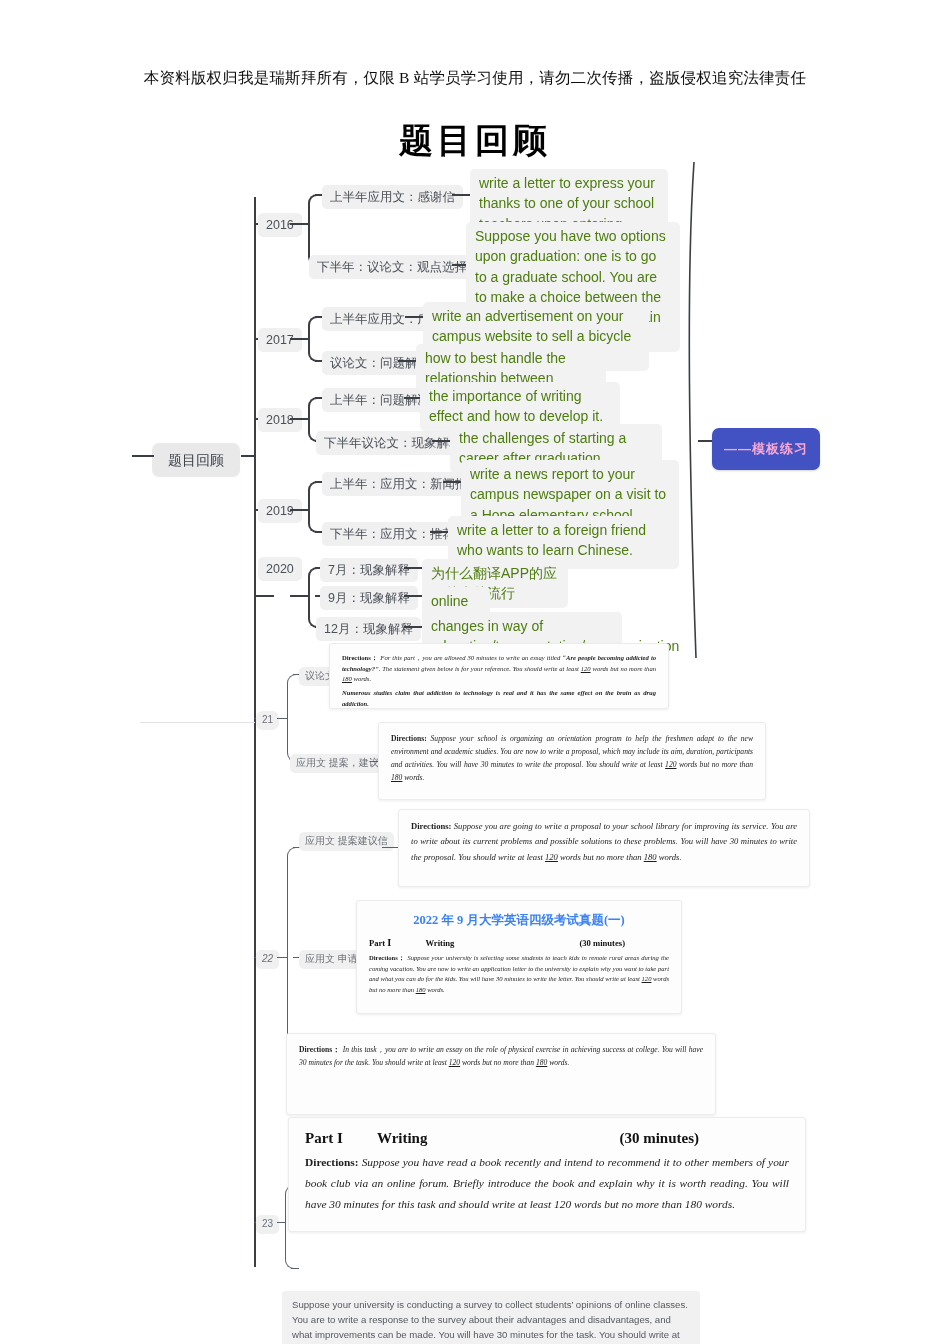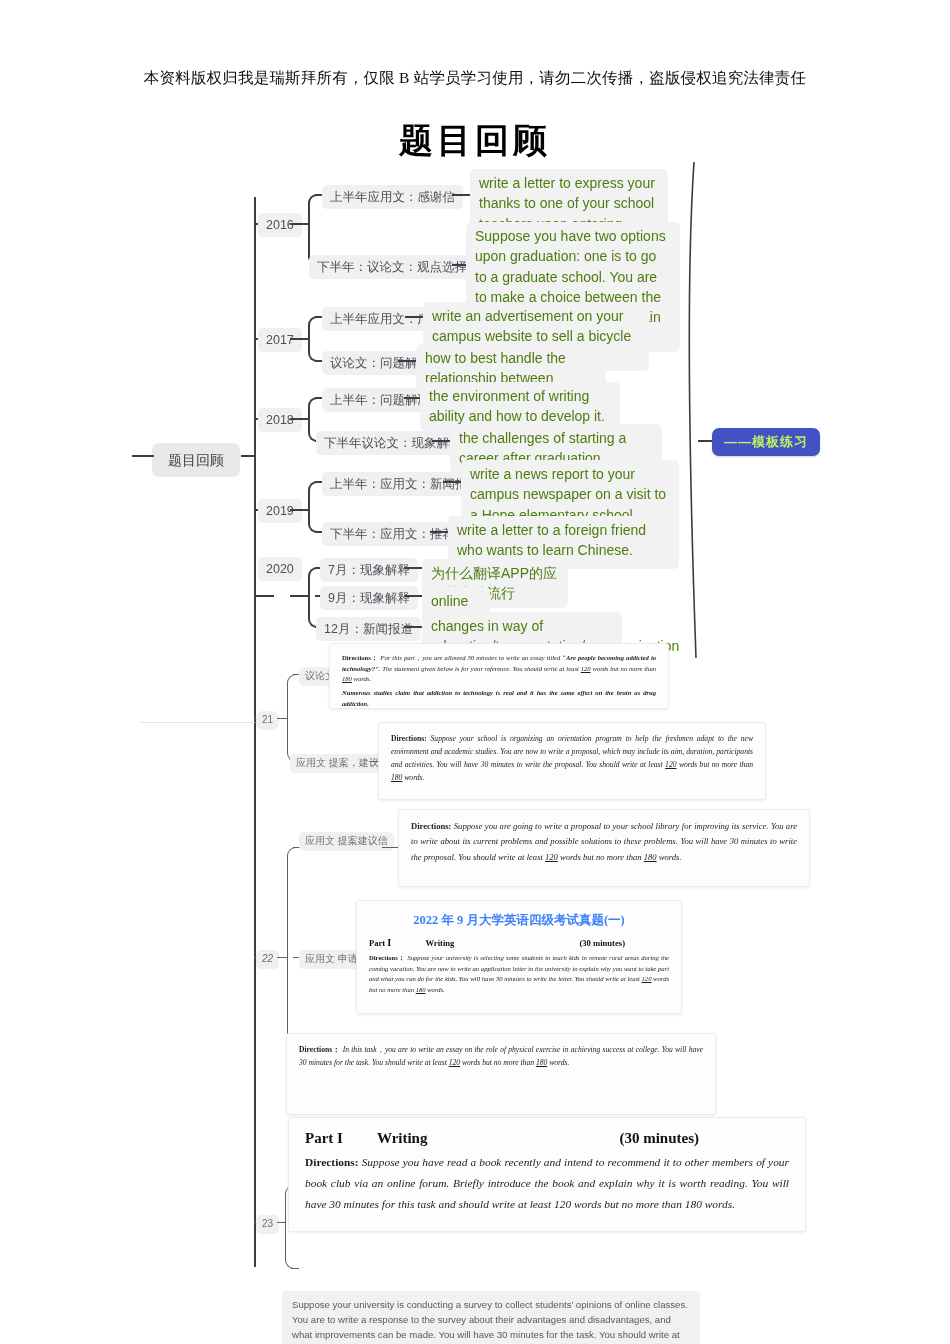--- a/index.html
+++ b/index.html
@@ -72,25 +72,25 @@
   }
   .brace.thin{
     border-left-width:1px; border-top-width:1px; border-bottom-width:1px;
     border-color:#5b6067; width:9px;
   }
 
   
   .pill{
     position:absolute;
     background:#4352c2;
-    color:#bef264;
+    color:#f9a8d4;
     border-radius:7px;
     font-size:13px;
     font-weight:bold;
-    padding:5px 12px;
+    padding:12px 12px;
     letter-spacing:1px;
     white-space:nowrap;
     box-shadow:0 1px 2px rgba(0,0,0,.18);
   }
 
   
   .spine{ position:absolute; }
 
   
   .doc{
@@ -189,21 +189,21 @@
 
 <div class="hline" style="left:254px; top:418px; width:20px;"></div>
 <div class="node" style="left:258px; top:408px;padding-left:8px;">2018</div>
 <div class="hline" style="left:290px; top:418px; width:18px;"></div>
 <div class="brace" style="left:308px; top:397px; height:45px;"></div>
 <div class="hline" style="left:315px; top:397px; width:10px;"></div>
 <div class="hline" style="left:315px; top:440px; width:10px;"></div>
 
 <div class="node" style="left:322px; top:388px;">上半年：问题解决</div>
 <div class="hline" style="left:404px; top:397px; width:18px;"></div>
-<div class="leaf" style="left:420px; top:382px; width:200px;">the environment of writing ability and how to develop it.</div>
+<div class="leaf" style="left:420px; top:382px; width:200px;">the importance of writing effect and how to develop it.</div>
 
 <div class="node" style="left:316px; top:431px;">下半年议论文：现象解释</div>
 <div class="hline" style="left:432px; top:440px; width:18px;"></div>
 <div class="leaf" style="left:450px; top:424px; width:212px;">the challenges of starting a career after graduation.</div>
 
 <div class="hline" style="left:254px; top:509px; width:20px;"></div>
 <div class="node" style="left:258px; top:499px;">2019</div>
 <div class="hline" style="left:290px; top:509px; width:18px;"></div>
 <div class="brace" style="left:308px; top:481px; height:52px;"></div>
 <div class="hline" style="left:315px; top:481px; width:10px;"></div>
@@ -226,21 +226,21 @@
 <div class="hline" style="left:315px; top:626px; width:8px;"></div>
 
 <div class="node" style="left:320px; top:558px;">7月：现象解释</div>
 <div class="hline" style="left:404px; top:567px; width:18px;"></div>
 <div class="leaf" style="left:422px; top:559px; width:146px;">为什么翻译APP的应用越来越流行</div>
 
 <div class="node" style="left:320px; top:586px;">9月：现象解释</div>
 <div class="hline" style="left:404px; top:595px; width:18px;"></div>
 <div class="leaf" style="left:422px; top:587px; width:68px;">online library</div>
 
-<div class="node" style="left:316px; top:617px;">12月：新闻报道</div>
+<div class="node" style="left:316px; top:617px;">12月：现象解释</div>
 <div class="hline" style="left:404px; top:626px; width:18px;"></div>
 <div class="leaf" style="left:422px; top:612px; width:200px;">changes in way of education/transportation/communication</div>
 
 <svg class="spine" style="left:660px; top:160px;" width="70" height="500" viewBox="0 0 70 500">
   <path d="M34 2 C 26 120, 30 330, 36 498" fill="none" stroke="#3b3f45" stroke-width="1.6"></path>
 </svg>
 <div class="hline" style="left:698px; top:440px; width:14px;"></div>
 <div class="pill" style="left:712px; top:428px;">——模板练习</div>
 
 <div class="hline thin" style="left:254px; top:718px; width:14px;"></div>

